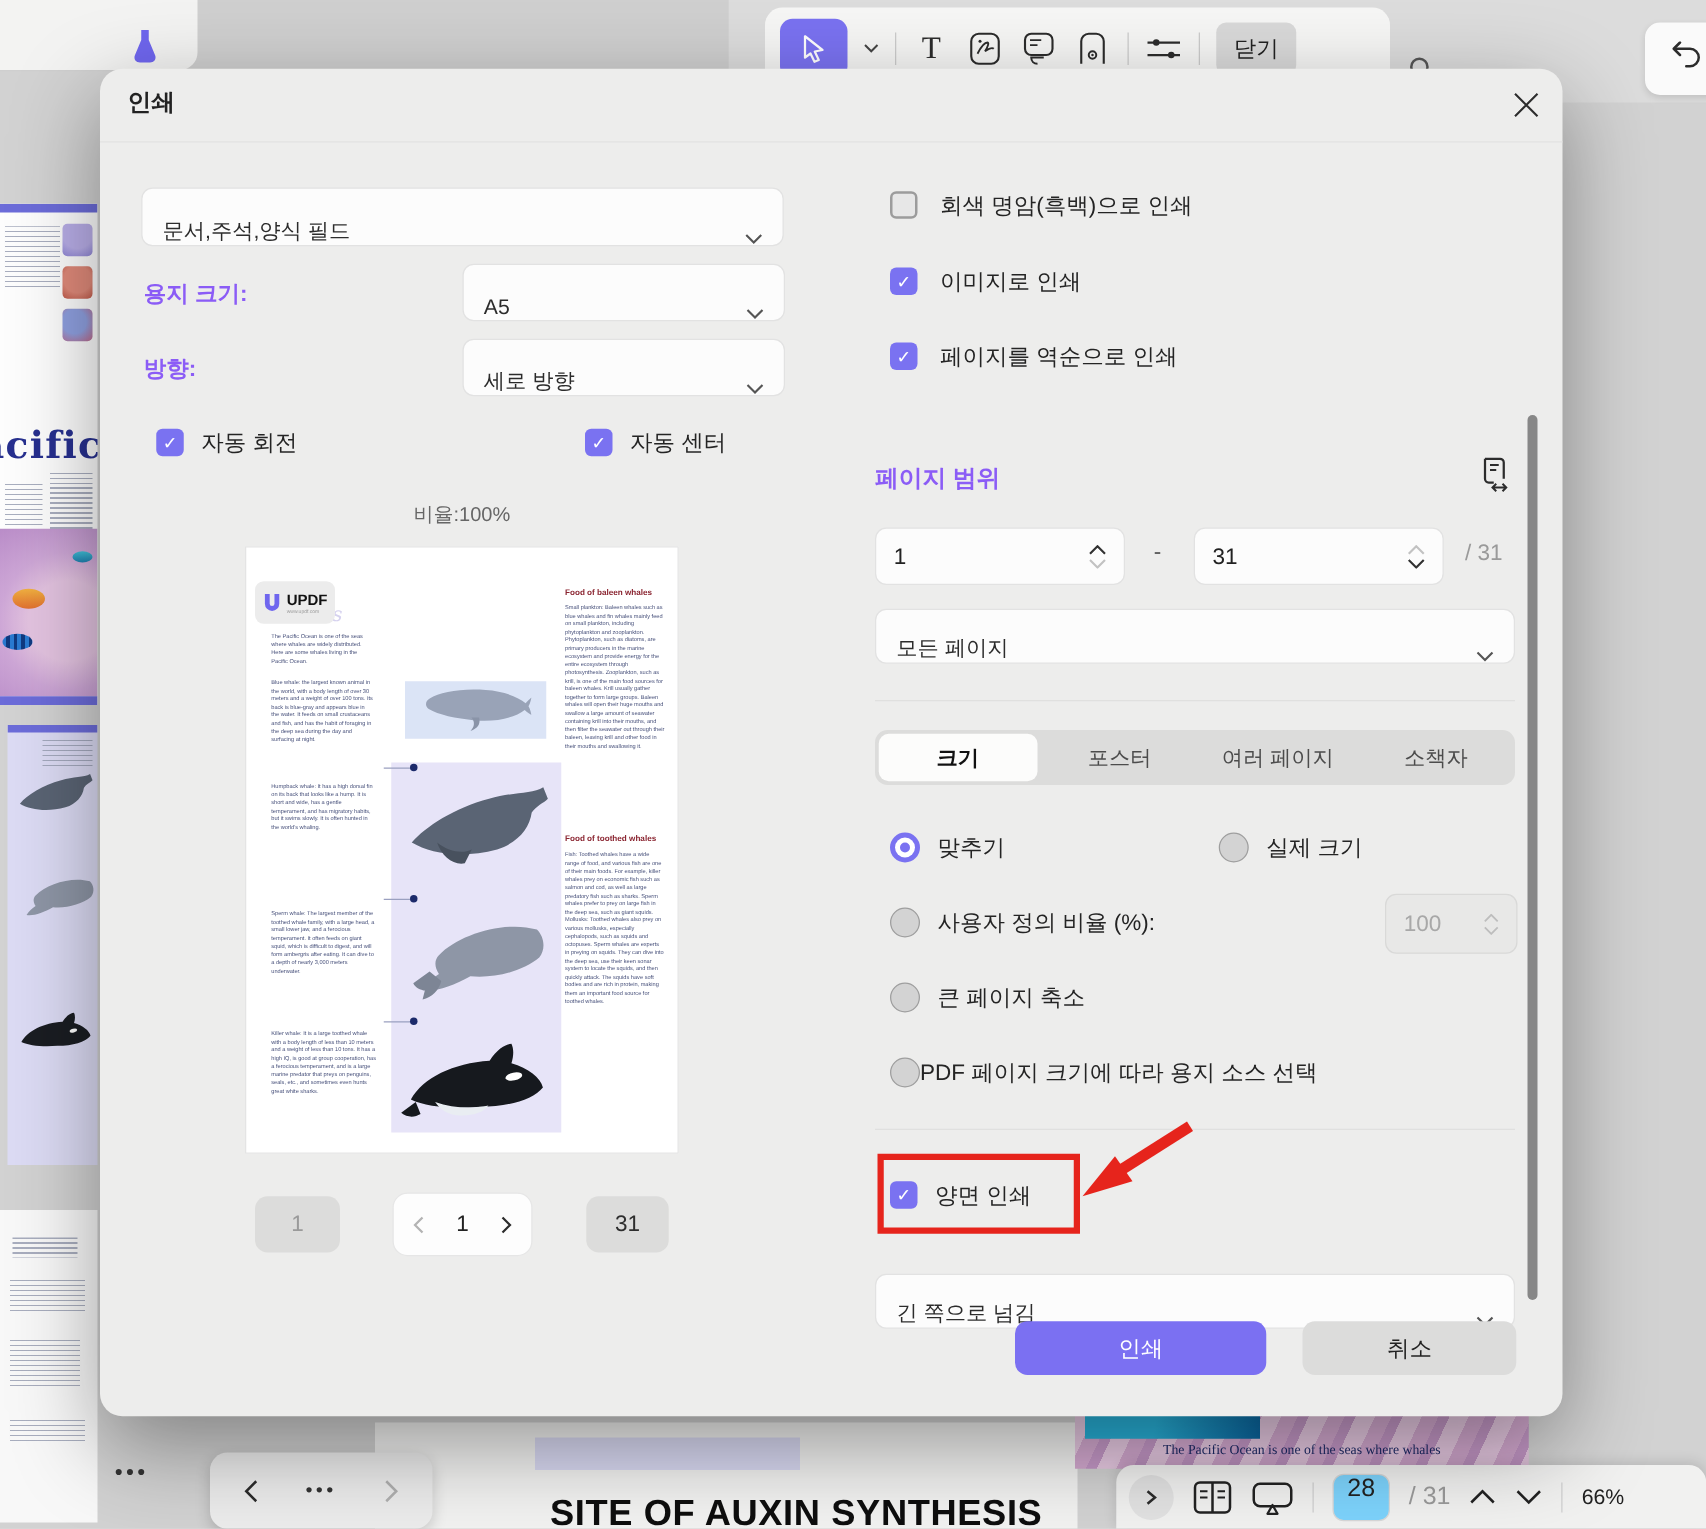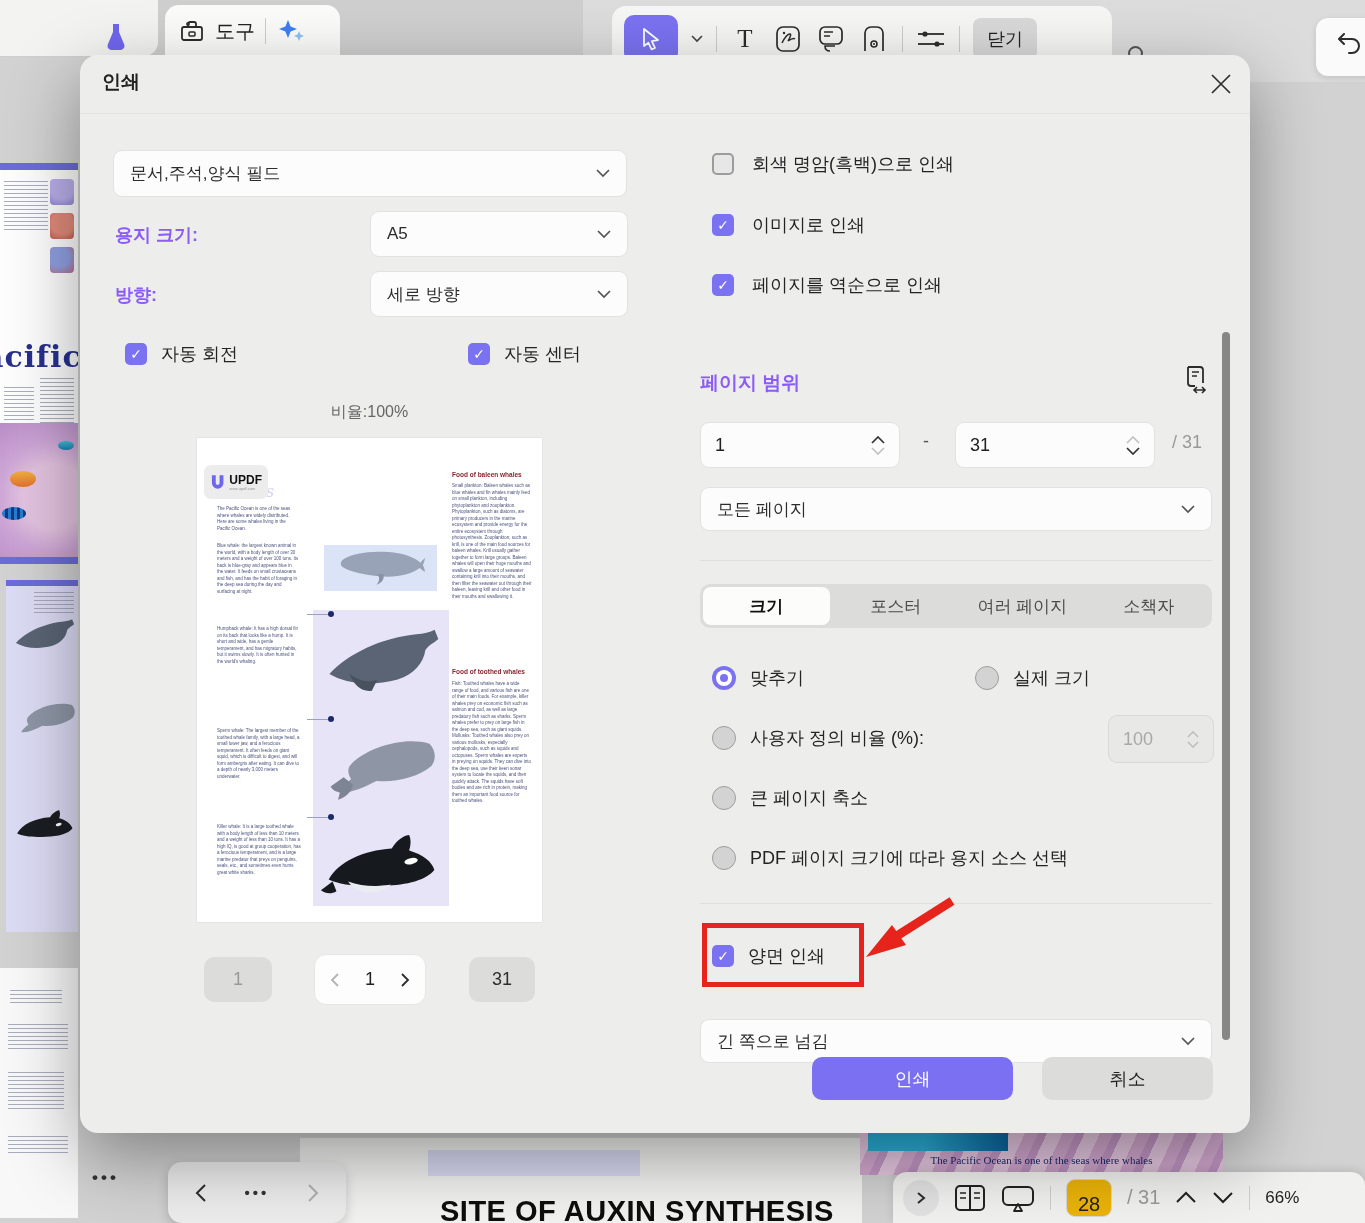--- a/index.html
+++ b/index.html
@@ -54,34 +54,34 @@
     font-family:"Liberation Serif",serif; font-size:11px; color:#1d2a66; }
 
   
   .more-dots { left:92px; top:1168px; font-size:17px; letter-spacing:3px; color:#333; font-weight:bold; }
   .nav-pill { left:168px; top:1162px; width:178px; height:61px; background:#ececec; border-radius:14px;
     box-shadow:0 4px 12px rgba(0,0,0,.18); display:flex; align-items:center; justify-content:space-between; padding:0 26px; z-index:5; }
   .nav-pill .dots { font-size:15px; letter-spacing:3px; color:#333; font-weight:bold; }
   .status-pill { left:893px; top:1172px; width:472px; height:51px; background:#f1f1f0; border-radius:14px 14px 0 0;
     box-shadow:0 -2px 10px rgba(0,0,0,.12); display:flex; align-items:center; gap:15px; padding:0 10px; z-index:5; }
   .circ-btn { width:36px; height:36px; border-radius:50%; background:#e2e2e2; display:flex; align-items:center; justify-content:center; }
-  .page-box { width:46px; height:38px; background:#eab308; border:1px solid #d8d8d8; border-radius:9px;
-    display:flex; align-items:flex-end; justify-content:center; font-size:20px; color:#222; }
+  .page-box { width:46px; height:38px; background:#7dd3fc; border:1px solid #d8d8d8; border-radius:9px;
+    display:flex; align-items:flex-start; justify-content:center; font-size:20px; color:#222; }
   .status-total { font-size:20px; color:#9a9a9a; }
   .status-zoom { font-size:17px; color:#222; }
   .ssep { width:1px; height:24px; background:#cfcfcf; }
 
   
   .dialog { left:80px; top:55px; width:1170px; height:1078px; background:#ededec; border-radius:18px;
     box-shadow:0 24px 70px rgba(0,0,0,.38); z-index:20; }
   .dlg-title { left:22px; top:14px; font-size:19px; font-weight:bold; color:#222; }
   .dlg-close { left:1128px; top:16px; width:26px; height:26px; display:flex; align-items:center; justify-content:center; }
   .dlg-div { left:0; top:58px; width:1170px; height:1px; background:#e2e2e1; }
 
-  .dd { background:#fcfcfc; border:1px solid #e2e2e2; border-radius:9px; display:flex; align-items:center;
+  .dd { background:#fcfcfc; border:1px solid #e2e2e2; border-radius:9px; display:flex; align-items:flex-end;
     justify-content:space-between; padding:0 16px; font-size:17px; color:#2c2c2c; }
   .field-label { font-size:18px; font-weight:600; color:#8b5cf6; }
   .opt-label { font-size:18px; color:#242424; }
 
   .cb { width:22px; height:22px; border-radius:5px; display:flex; align-items:center; justify-content:center; }
   .cb.on { background:#7a72f1; color:#fff; font-size:14px; font-weight:bold; }
   .cb.off { background:#e7e7e7; border:2px solid #9c9c9c; color:transparent; }
 
   .radio { width:24px; height:24px; border-radius:50%; position:relative; }
   .radio.off { background:#d3d3d3; border:1px solid #9e9e9e; }
@@ -137,34 +137,20 @@
   <div class="abs topbar-left"></div>
   <div class="abs topbar-right"></div>
   <div class="abs tick"></div>
 
   <div class="abs tab-home">
     <svg class="abs" style="left:104px;top:22px" width="24" height="30" viewBox="0 0 24 30">
       <path d="M9 2h6v8l5 12c1.5 3.6-1 6-4 6H8c-3 0-5.5-2.4-4-6L9 10z" fill="#6f66ee"></path>
     </svg>
   </div>
 
-  <div class="abs tab-tools">
-    <svg width="26" height="26" viewBox="0 0 26 26">
-      <rect x="3" y="9" width="20" height="13" rx="2" fill="none" stroke="#2c2c2c" stroke-width="1.8"></rect>
-      <path d="M9 9V6a2 2 0 0 1 2-2h4a2 2 0 0 1 2 2v3" fill="none" stroke="#2c2c2c" stroke-width="1.8"></path>
-      <circle cx="9" cy="6" r="1.3" fill="none" stroke="#2c2c2c" stroke-width="1.2"></circle>
-      <rect x="10" y="14" width="6" height="4" rx="1" fill="none" stroke="#2c2c2c" stroke-width="1.5"></rect>
-    </svg>
-    <span class="lbl">도구</span>
-    <span class="vsep"></span>
-    <svg width="30" height="28" viewBox="0 0 30 28">
-      <path d="M12 3l2.6 6.4L21 12l-6.4 2.6L12 21l-2.6-6.4L3 12l6.4-2.6z" fill="#3f7ff0"></path>
-      <path d="M23 14l1.5 3.5L28 19l-3.5 1.5L23 24l-1.5-3.5L18 19l3.5-1.5z" fill="#8fc0f5"></path>
-    </svg>
-  </div>
 
   <div class="abs toolbar-pill">
     <div class="select-btn">
       <svg width="22" height="24" viewBox="0 0 22 24">
         <path d="M4 2l14 11-6.2 1.2L15 21l-3.4 1.4-3.2-6.6L4 19z" fill="none" stroke="#fff" stroke-width="1.8" stroke-linejoin="round"></path>
       </svg>
     </div>
     <svg width="12" height="8" viewBox="0 0 12 8">
       <path d="M1 1l5 5 5-5" fill="none" stroke="#444" stroke-width="1.6"></path>
     </svg>
@@ -511,21 +497,21 @@
         <svg width="12" height="7" viewBox="0 0 14 8">
             <path d="M1 1l6 6 6-6" fill="none" stroke="#bdbdbd" stroke-width="1.7"></path>
           </svg>
       </span>
     </div>
 
     <div class="abs" style="left:632px;top:731px;display:flex;align-items:center;gap:14px">
       <span class="radio off"></span>
       <span class="opt-label">큰 페이지 축소</span>
     </div>
-    <div class="abs" style="left:632px;top:791px;display:flex;align-items:flex-end;gap:14px">
+    <div class="abs" style="left:632px;top:791px;display:flex;align-items:flex-end;gap:0">
       <span class="radio off"></span>
       <span class="opt-label">PDF 페이지 크기에 따라 용지 소스 선택</span>
     </div>
 
     <div class="abs rt-div" style="left:620px;top:848px;width:512px"></div>
 
     <div class="abs redbox" style="left:622px;top:868px;width:162px;height:64px"></div>
     <div class="abs" style="left:632px;top:889px;display:flex;align-items:center;gap:14px">
       <span class="cb on">✓</span>
       <span class="opt-label">양면 인쇄</span>

